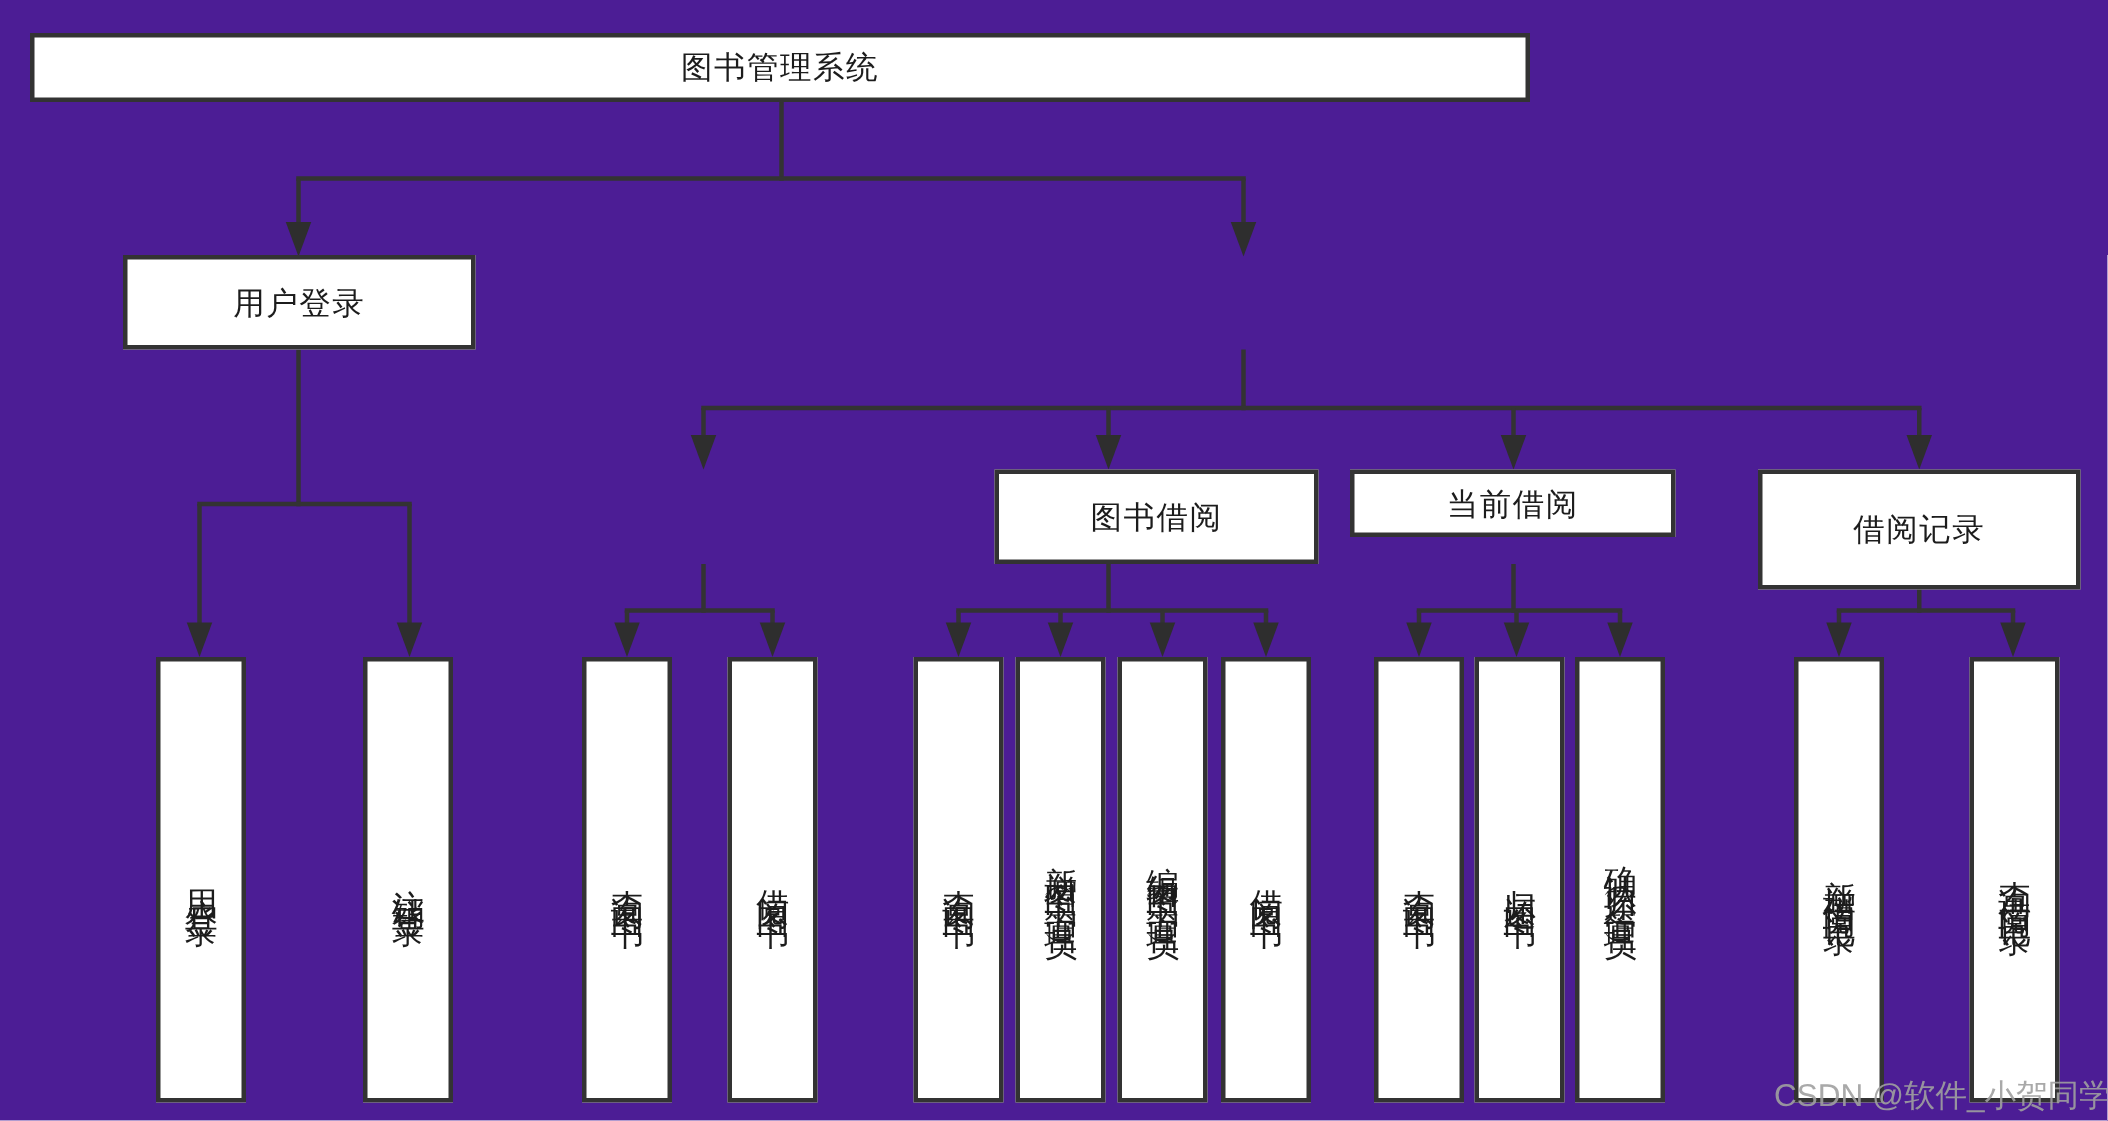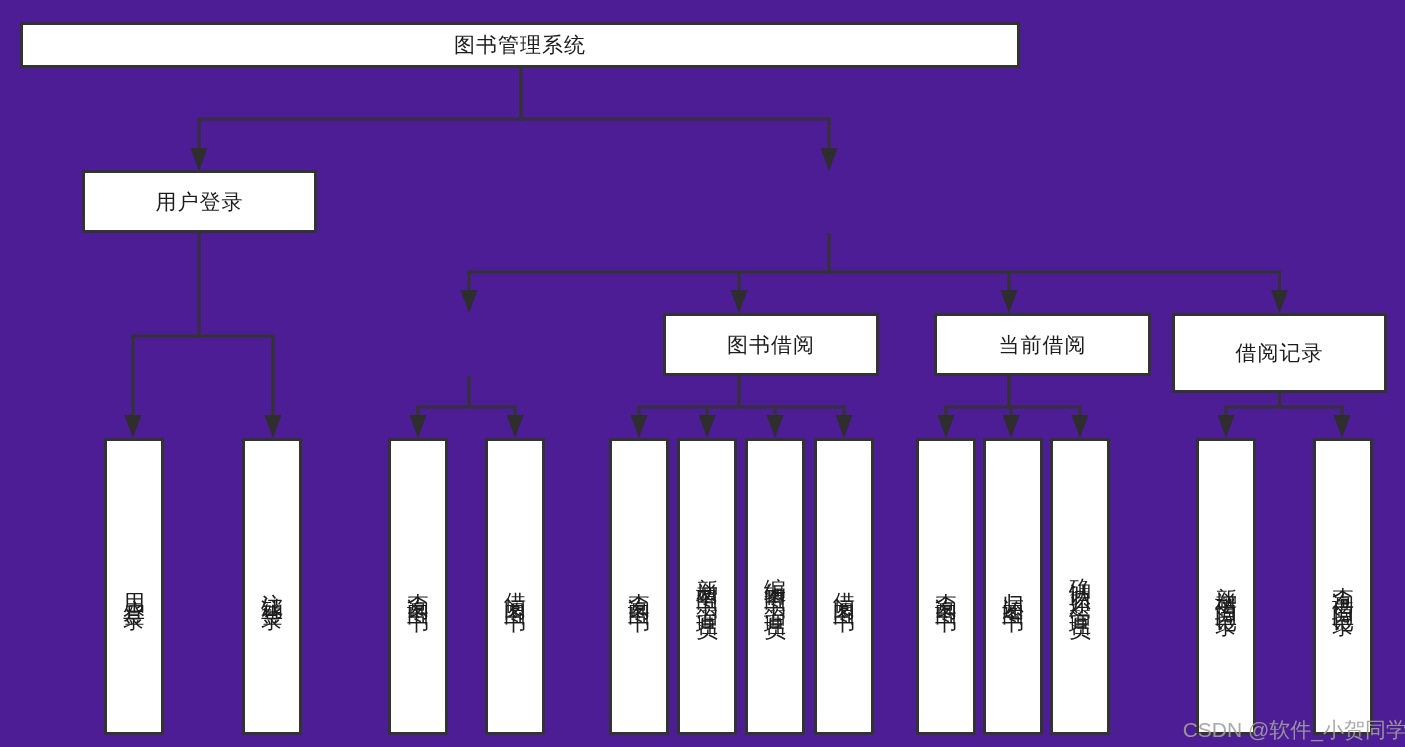--- a/index.html
+++ b/index.html
@@ -27,21 +27,21 @@
     justify-content: center;
     color: #1c1c1c;
     z-index: 2;
   }
   .hbox { font-size: 21px; letter-spacing: 1px; }
   .root   { left: 20px;   top: 22px;  width: 1000px; height: 46px; }
   .n-userlogin { left: 82px;   top: 170px; width: 235px; height: 63px; }
   .n-bookmgmt  { left: 711px;  top: 170px; width: 232px; height: 63px; }
   .n-newbook   { left: 362px;  top: 313px; width: 215px; height: 63px; }
   .n-borrow    { left: 631px;  top: 313px; width: 216px; height: 63px; margin-left: 32px; }
-  .n-current   { left: 900px;  top: 313px; width: 217px; height: 63px; margin-left: 34px; }
+  .n-current   { left: 900px;  top: 313px; width: 217px; height: 45px; }
   .n-records   { left: 1172px; top: 313px; width: 215px; height: 80px; }
   .leaf {
     top: 438px;
     width: 60px;
     height: 297px;
   }
   .vlabel {
     writing-mode: vertical-rl;
     text-orientation: mixed;
     font-size: 22px;

